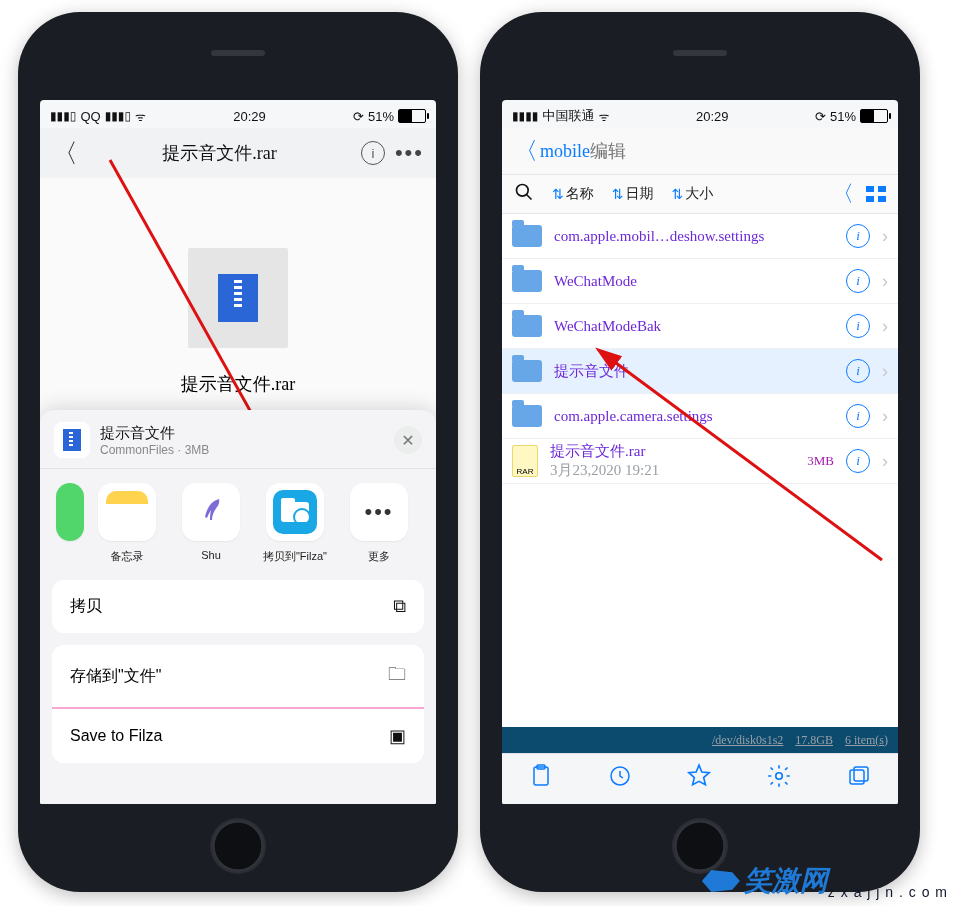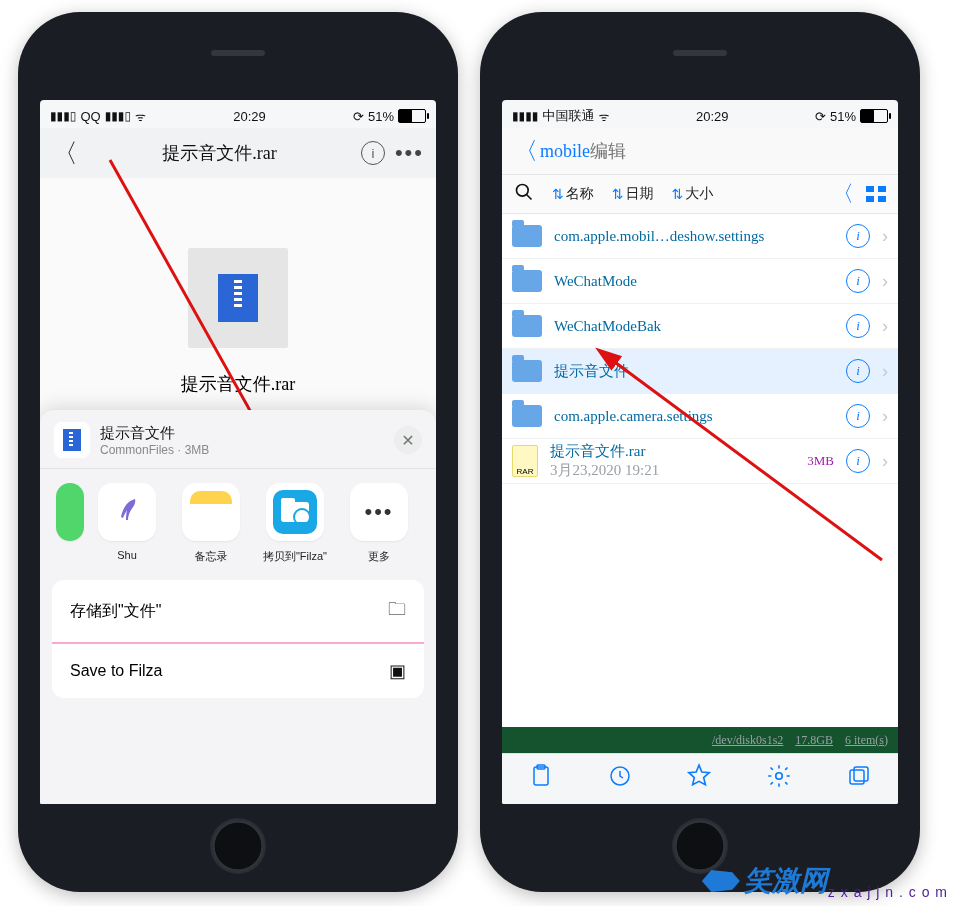--- a/index.html
+++ b/index.html
@@ -124,34 +124,34 @@
     linear-gradient(#0a7cff,#0a7cff) 12px 0/8px 6px no-repeat,
     linear-gradient(#0a7cff,#0a7cff) 0 10px/8px 6px no-repeat,
     linear-gradient(#0a7cff,#0a7cff) 12px 10px/8px 6px no-repeat;}
 
   .filelist{flex:1;background:#fff;overflow:auto;}
   .frow{display:flex;align-items:center;height:44px;padding:0 10px;gap:12px;border-bottom:1px solid #eef0f2;}
   .frow.sel{background:#e6f1ff;}
   .folder-ico{width:30px;height:22px;background:#67a7e8;border-radius:3px;position:relative;}
   .folder-ico:before{content:"";position:absolute;top:-5px;left:0;width:12px;height:6px;background:#67a7e8;border-radius:2px 2px 0 0;}
   .rar-file{width:24px;height:30px;background:#fff8c3;border:1px solid #e8d96b;border-radius:2px;position:relative;font-size:8px;line-height:1;display:flex;align-items:flex-end;justify-content:center;}
-  .fname{flex:1;font-size:15px;font-family:"STKaiti","Kaiti SC",serif;color:#0369a1;white-space:nowrap;overflow:hidden;text-overflow:ellipsis;}
+  .fname{flex:1;font-size:15px;font-family:"STKaiti","Kaiti SC",serif;color:#6d28d9;white-space:nowrap;overflow:hidden;text-overflow:ellipsis;}
   .fsub{font-size:15px;color:#9aa0a6;display:block;font-family:"STKaiti","Kaiti SC",serif;}
   .fmeta{font-size:13px;color:#a21caf;font-family:"STKaiti","Kaiti SC",serif;}
   .info-blue{width:22px;height:22px;border:1.5px solid #0a7cff;border-radius:50%;display:inline-flex;align-items:center;justify-content:center;color:#0a7cff;font-size:13px;font-style:italic;font-family:Georgia,serif;}
   .disclosure{color:#c7c7cc;font-size:18px;}
 
-  .footer{height:26px;display:flex;justify-content:flex-end;align-items:center;gap:12px;padding:0 10px;font-size:12px;color:#9aa0a6;font-family:"STKaiti","Kaiti SC",serif;text-decoration:underline;background:#14532d;}
+  .footer{height:26px;display:flex;justify-content:flex-end;align-items:center;gap:12px;padding:0 10px;font-size:12px;color:#9aa0a6;font-family:"STKaiti","Kaiti SC",serif;text-decoration:underline;background:#0c4a6e;}
 
   .tabbar{height:50px;border-top:1px solid #e0e0e4;background:#f5f6f8;display:flex;align-items:center;justify-content:space-around;color:#0a7cff;font-size:24px;}
 
   .watermark{position:absolute;right:8px;bottom:6px;display:flex;flex-direction:row;align-items:flex-end;}
   .wm-top{color:#1e7ad6;font-weight:700;font-size:28px;font-style:italic;display:flex;align-items:center;gap:4px;}
   .wm-fish{width:38px;height:22px;background:#1e7ad6;clip-path:polygon(0 50%,25% 0,80% 10%,100% 50%,80% 90%,25% 100%);}
-  .wm-sub{font-size:14px;color:#4c1d95;letter-spacing:1px;font-family:Arial;}
+  .wm-sub{font-size:14px;color:#0f172a;letter-spacing:1px;font-family:Arial;}
 </style>
 </head>
 <body>
 
 <div class="phones">
 
   <div class="phone">
     <div class="speaker"></div>
     <div class="screen">
 
@@ -207,49 +207,55 @@
           <div class="close-x">✕</div>
         </div>
         <div class="sheet-divider"></div>
 
         <div class="activities">
           <div class="act act0">
             <div class="tile green"></div>
           </div>
           <div class="act">
             <div class="tile">
+                <div class="notes-ico"></div>
+              </div>
+            <span class="act-label">备忘录</span>
+          </div>
+          <div class="act">
+            <div class="tile">
                 <svg class="feather" viewBox="0 0 24 30">
                   <path fill="#7d6bd8" d="M20 2c-7 2-12 8-14 18l2 1c2-5 4-8 4-8-1 4-1 8-1 10l2 0c0-3 1-7 3-10 3-4 5-7 4-11z"></path>
                 </svg>
               </div>
             <span class="act-label">Shu</span>
-          </div>
-          <div class="act">
-            <div class="tile">
-                <div class="notes-ico"></div>
-              </div>
-            <span class="act-label">备忘录</span>
           </div>
           <div class="act">
             <div class="tile">
                 <div class="filza-ico">
                   <span class="mag"></span>
                 </div>
               </div>
             <span class="act-label">拷贝到"Filza"</span>
           </div>
           <div class="act">
             <div class="tile">
                 <span class="more-dots">•••</span>
               </div>
             <span class="act-label">更多</span>
           </div>
         </div>
 
         <div class="actions">
+          <div class="action-card">
+            <div class="action-row">
+              <span>拷贝</span>
+              <span class="row-ico">⧉</span>
+            </div>
+          </div>
           <div class="action-card">
             <div class="action-row">
               <span>存储到"文件"</span>
               <span class="row-ico">🗀</span>
             </div>
             <div class="action-row">
               <span>Save to Filza</span>
               <span class="row-ico">▣</span>
             </div>
           </div>

